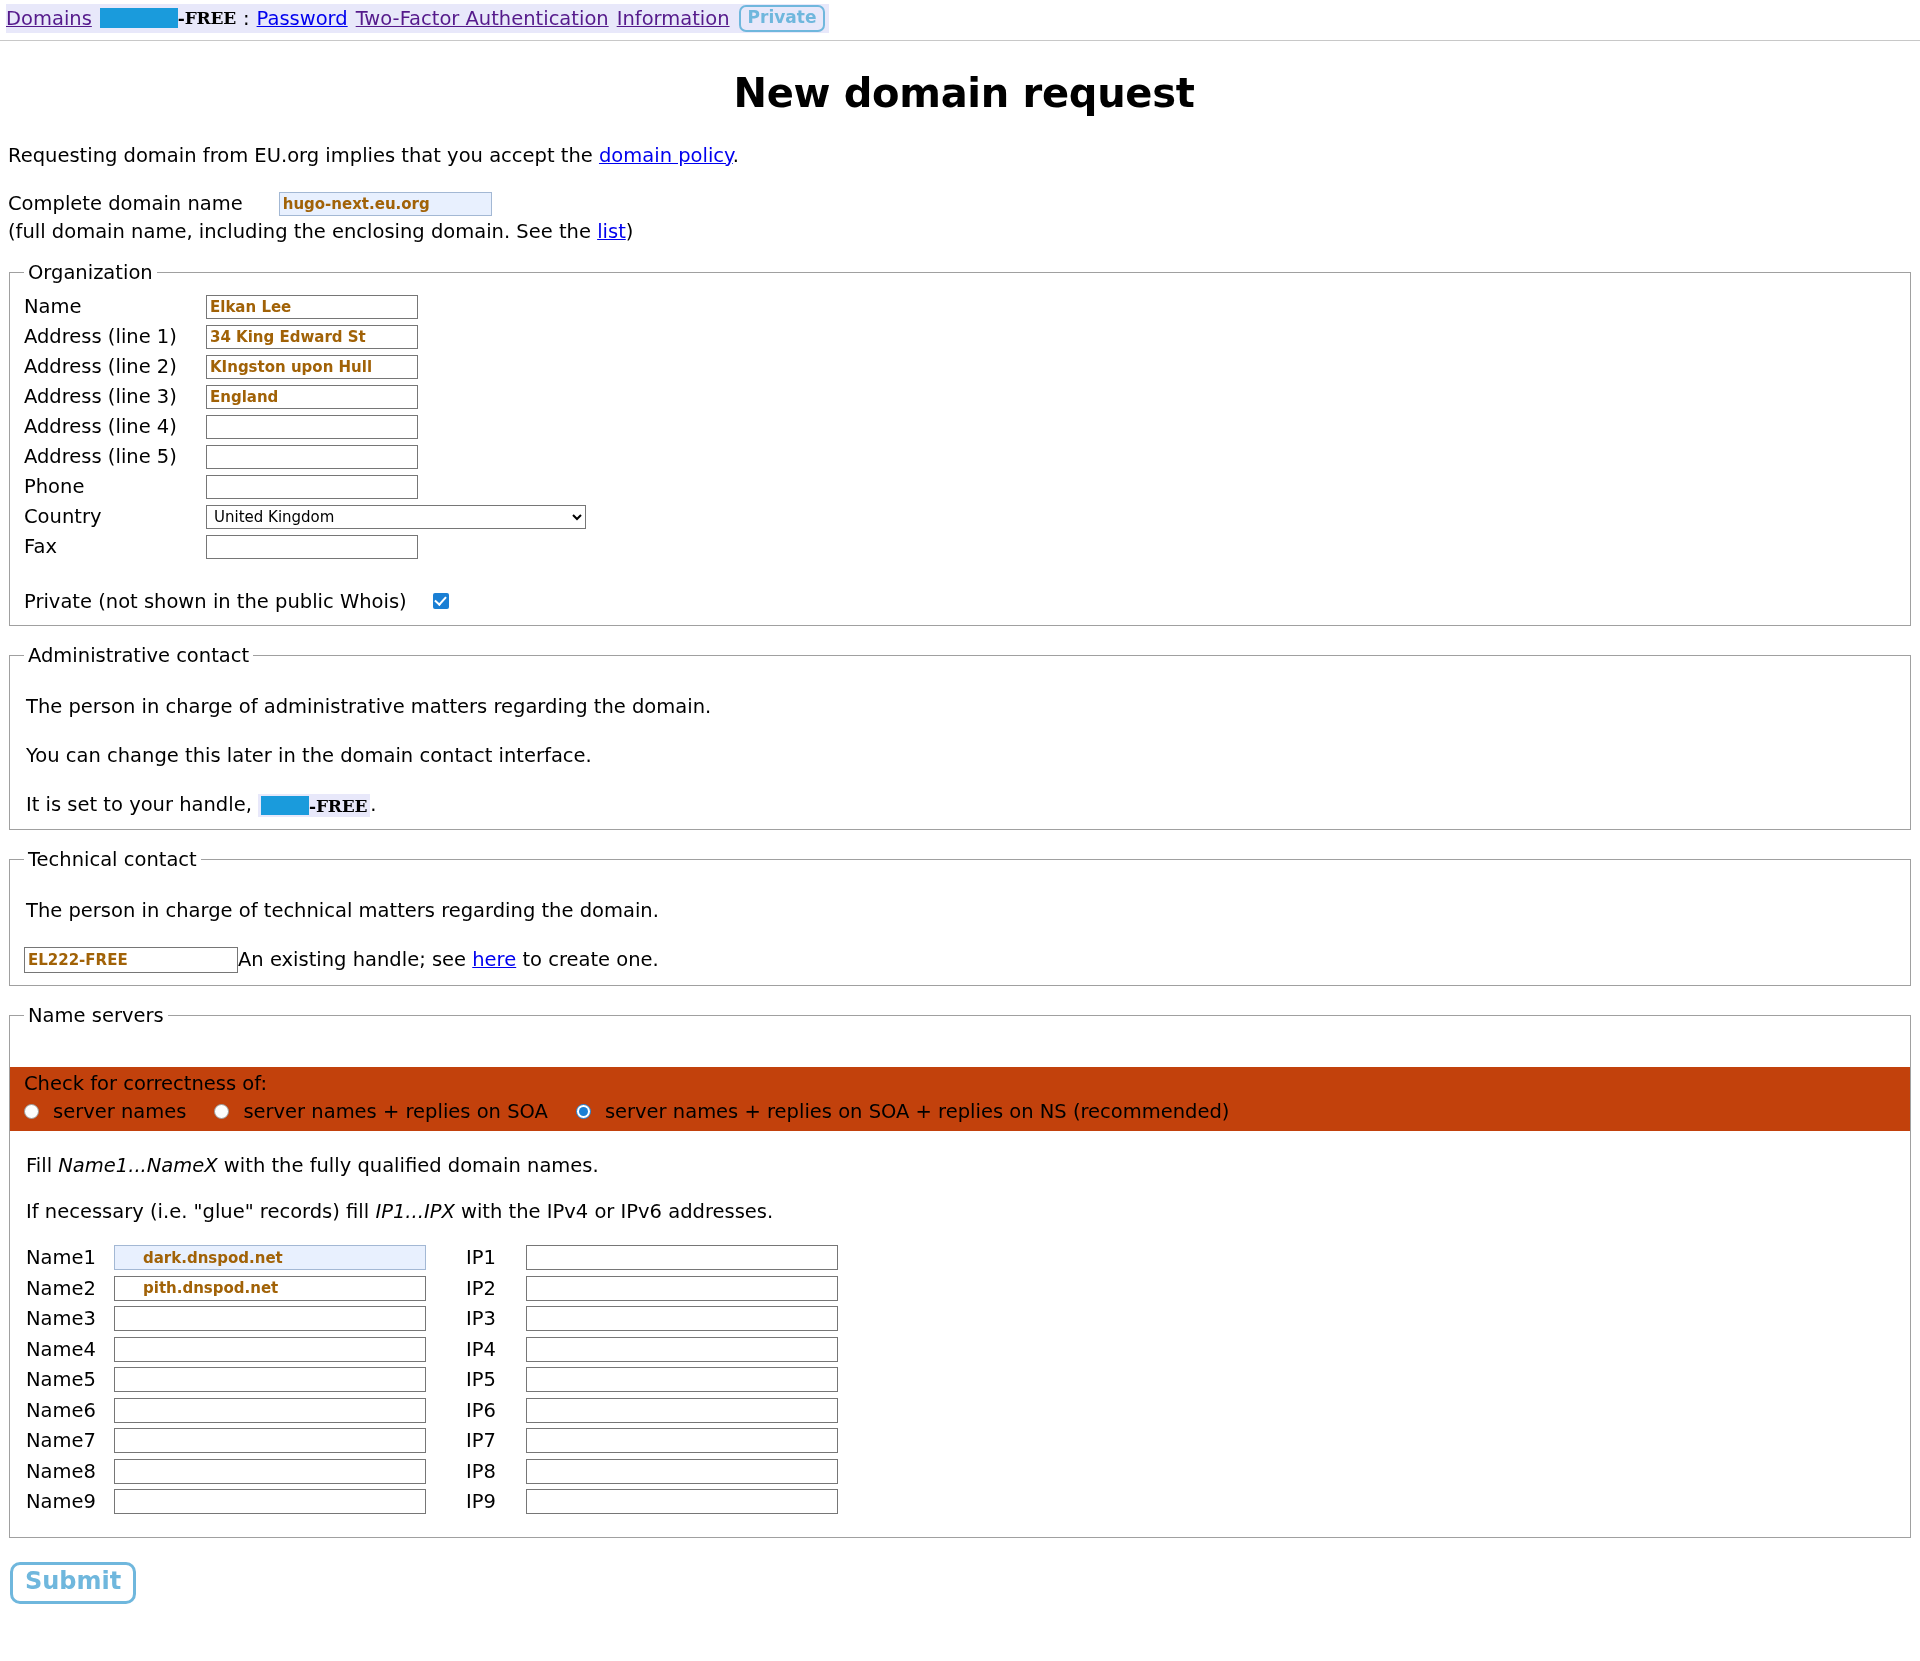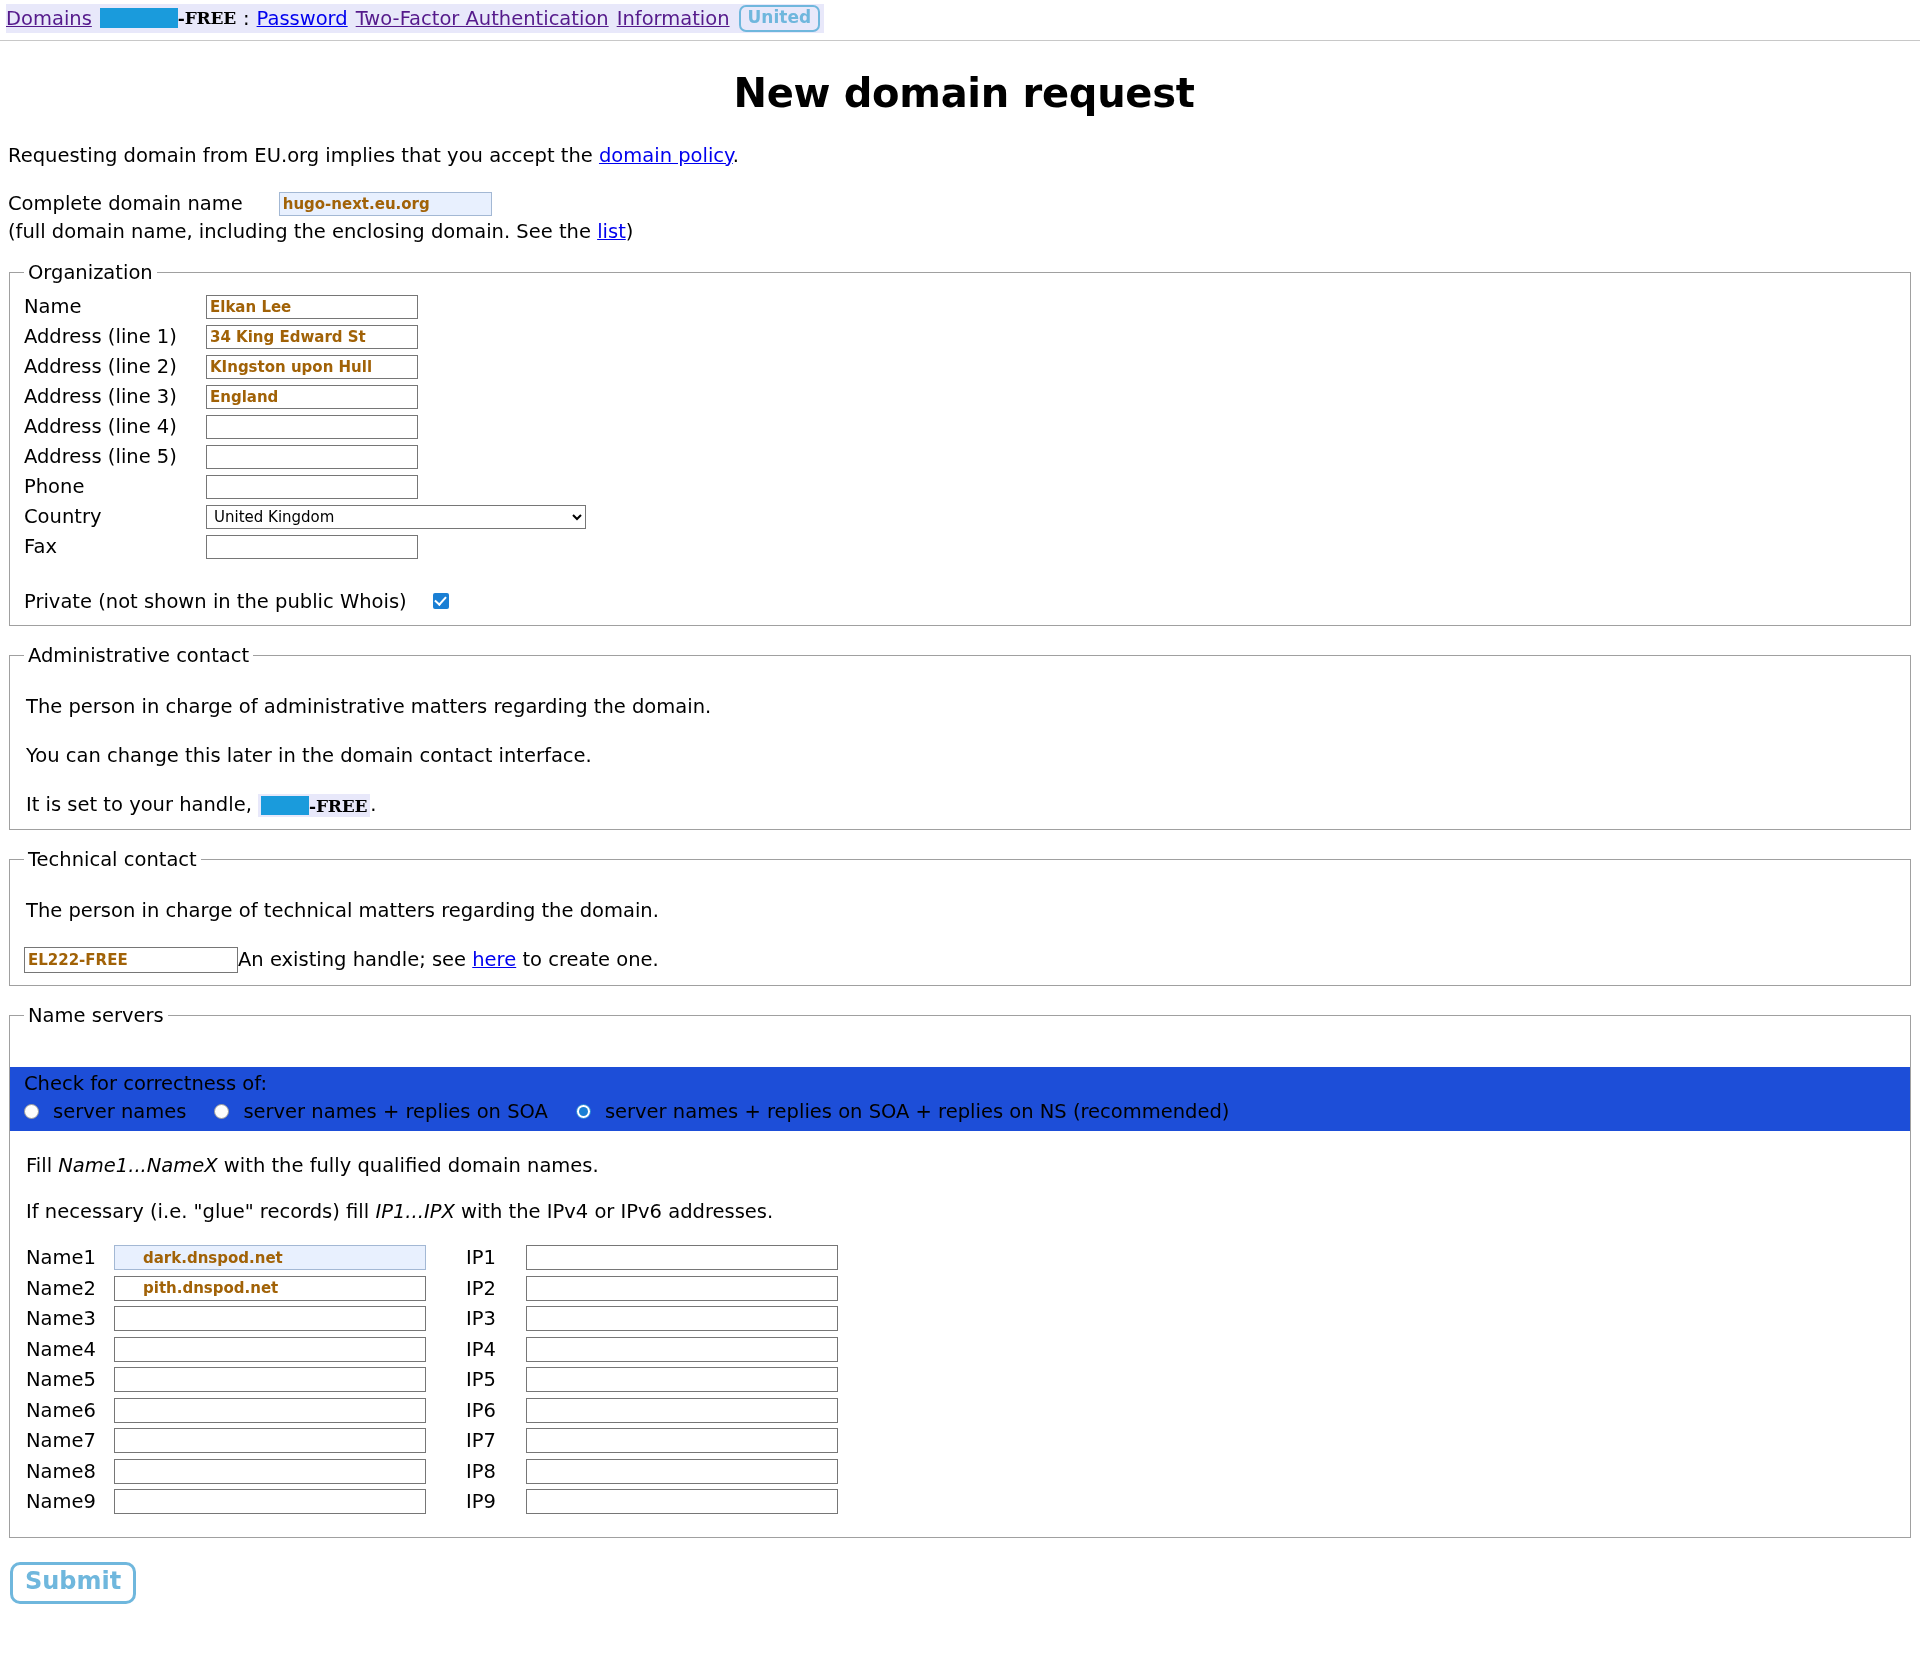--- a/index.html
+++ b/index.html
@@ -177,21 +177,21 @@
     padding: 0 3px;
     vertical-align: -1px;
   }
 
   .techrow { display: flex; align-items: center; margin-top: 25px; }
   .techrow input[type=text] { width: 214px; height: 26px; }
   .techrow .after { font-size: 19.5px; }
 
   
   .ns-band {
-    background: #1d4ed8;
+    background: #c2410c;
     margin: 34px -10px 0 -14px;
     padding: 5px 0 8px 14px;
   }
   .ns-band .chk-title { font-size: 19.5px; }
   .ns-opts {
     display: flex;
     align-items: center;
     margin-top: 5px;
     font-size: 19.5px;
   }
@@ -255,21 +255,21 @@
     <a href="#">Domains</a>
     <span class="gap"></span>
     <span class="redact"></span>
       <span class="handle-suffix">-FREE</span>
     <span class="sep">:</span>
     <a href="#" class="blue-link">Password</a>
     <span class="gap"></span>
     <a href="#">Two-Factor Authentication</a>
     <span class="gap"></span>
     <a href="#">Information</a>
-    <span class="btn-outline">United</span>
+    <span class="btn-outline">Private</span>
   </div>
 </div>
 
 <h1>New domain request</h1>
 
 <p class="intro"><span>Requesting domain from EU.org implies that you accept the </span><a href="#" class="ilink">domain policy</a><span>.</span></p>
 
 <div class="domline">
   <span class="lbl">Complete domain name</span>
   <input type="text" class="dom-input autofill" value="hugo-next.eu.org" style="">

